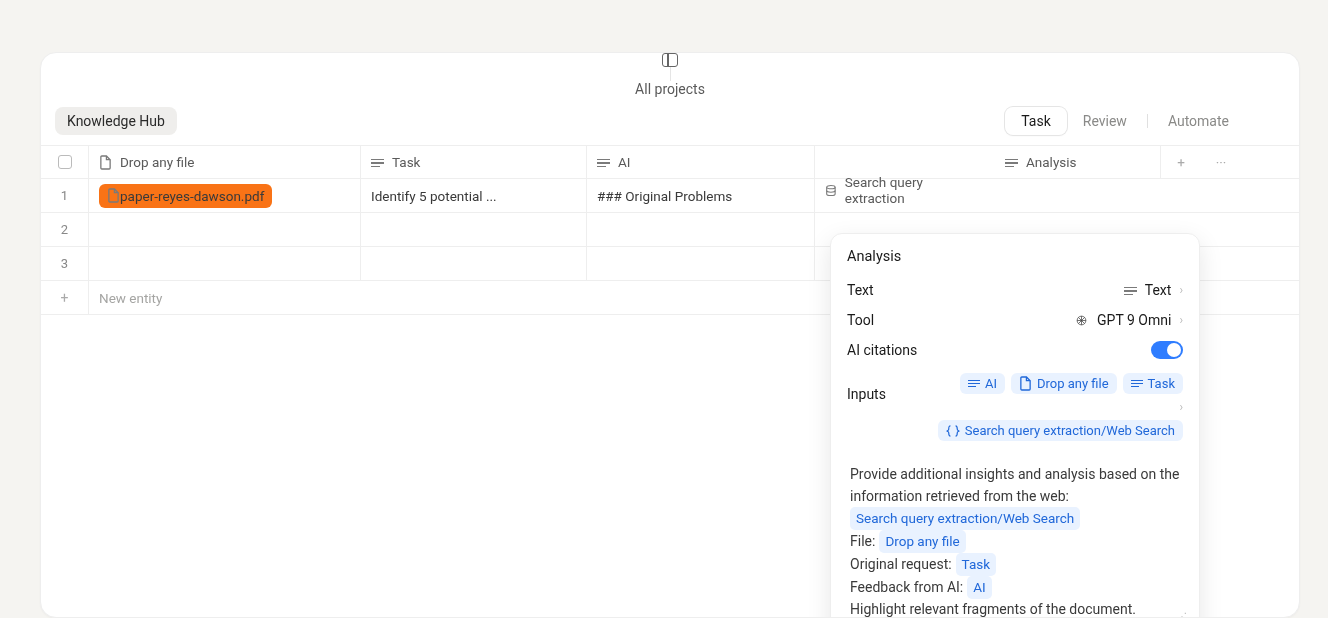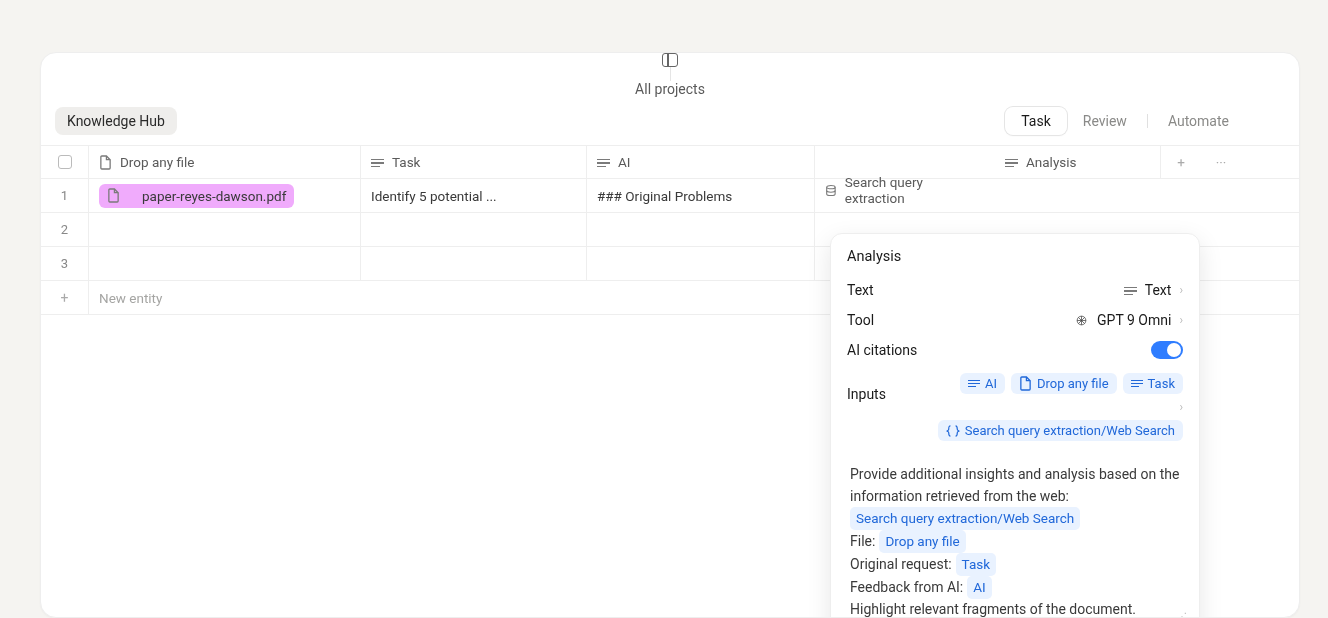--- a/index.html
+++ b/index.html
@@ -32,21 +32,21 @@
     .c-task { width:226px; }
     .c-ai   { width:228px; }
     .c-sq   { width:180px;margin-top:44px; }
     .c-an   { width:166px; }
     .c-add  { width:40px; justify-content:center; border-right:none; color:#aaa; }
     .c-more { width:40px; justify-content:center; border-right:none; color:#aaa; }
     .checkbox { width:14px; height:14px; border:1.5px solid #bbb; border-radius:3px; }
 
     .row { height:34px; display:flex; border-bottom:1px solid #eee; }
     .rn { width:48px; display:flex; align-items:center; justify-content:center; color:#888; font-size:13px; border-right:1px solid #eee; }
-    .file-chip { display:inline-flex; align-items:center; gap:22px; background:#f0abfc; border-radius:6px; padding:4px 8px; cursor:pointer; }
+    .file-chip { display:inline-flex; align-items:center; gap:0; background:#f97316; border-radius:6px; padding:4px 8px; cursor:pointer; }
     .new-row .rn { color:#aaa; font-size:14px; }
     .new-entity { color:#a5a5a3; }
 
     .col-icon { display:inline-flex; }
     .lines { width:13px; height:11px; }
     .lines b { display:block; height:1.5px; background:#7a7a7a; margin:2px 0; }
 
     .popover { position:absolute; left:789px; top:180px; width:370px; background:#fff; border-radius:12px; box-shadow:0 8px 24px rgba(0,0,0,.1); border:1px solid #eee; z-index:10; overflow:hidden; }
     .p-title { padding:14px 16px 10px; font-size:14.5px; color:#1a1a1a; }
     .p-row { display:flex; align-items:center; padding:6px 16px; min-height:30px; }

